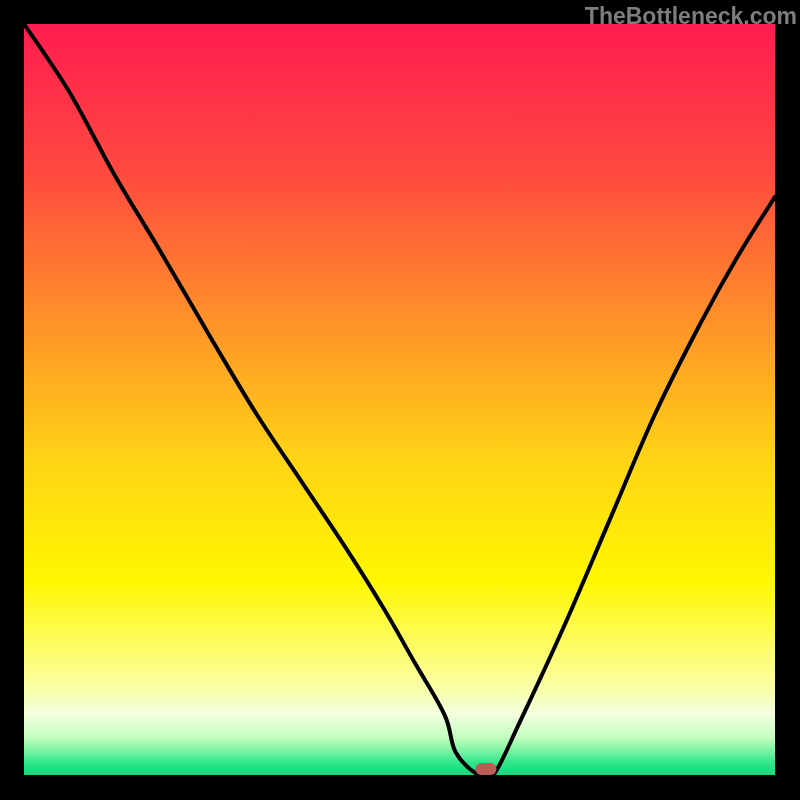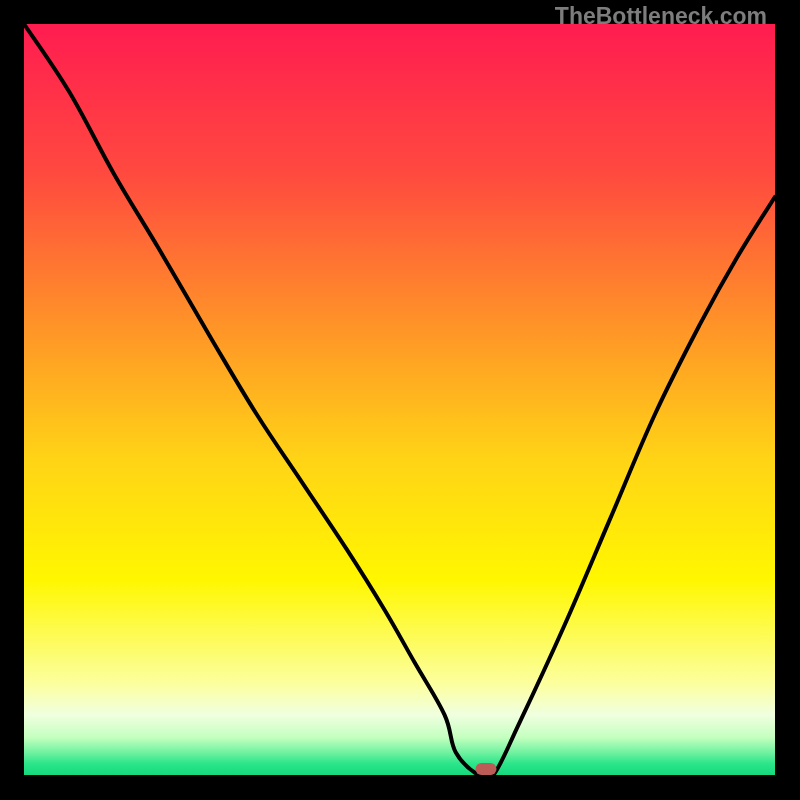--- a/index.html
+++ b/index.html
@@ -78,14 +78,14 @@
       <rect x="0" y="0" width="100" height="100" fill="url(#bg-grad)"></rect>
     </svg>
 
     <svg class="curve-svg" viewBox="0 0 100 100" preserveAspectRatio="none">
       <path id="curve-path" d="M 0,0 C 1.08,1.6199999999999999 3.84,5.4 6,9 C 8.16,12.6 9.84,16.22 12,20 C 14.16,23.78 15.66,26.04 18,30 C 20.34,33.96 22.66,38.04 25,42 C 27.34,45.96 28.84,48.58 31,52 C 33.16,55.42 34.84,57.76 37,61 C 39.16,64.24 41.02,66.94 43,70 C 44.98,73.06 46.38,75.3 48,78 C 49.62,80.7 50.56,82.48 52,85 C 53.44,87.52 55.01,89.84 56,92 C 56.99,94.16 56.69,95.56 57.5,97 C 58.31,98.44 59.6,99.46 60.5,100 C 61.4,100.54 61.51,101.26 62.5,100 C 63.49,98.74 64.29,96.6 66,93 C 67.71,89.4 69.84,84.86 72,80 C 74.16,75.14 75.84,71.04 78,66 C 80.16,60.96 81.84,56.68 84,52 C 86.16,47.32 88.02,43.78 90,40 C 91.98,36.22 93.2,34.06 95,31 C 96.8,27.94 99.1,24.44 100,23" stroke="#000" stroke-width="4" fill="none" stroke-linejoin="round" stroke-linecap="round" vector-effect="non-scaling-stroke"></path>
     </svg>
 
     <div class="marker" id="marker" style="left: 61.5%; top: 99.2%; width: 2.8%; height: 1.6%; background: rgb(187, 93, 86);"></div>
   </div>
 
-  <div class="watermark" id="watermark" style="right:33px; top:3px; font-size:23px;">TheBottleneck.com</div>
+  <div class="watermark" id="watermark" style="right:3px; top:3px; font-size:23px;">TheBottleneck.com</div>
 </div>
 
 </body></html>

